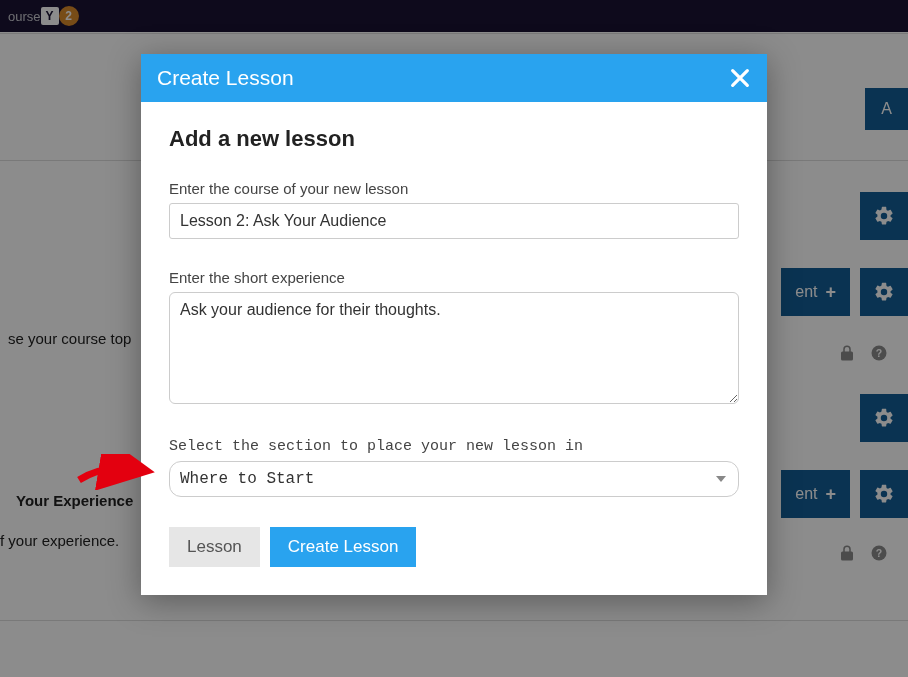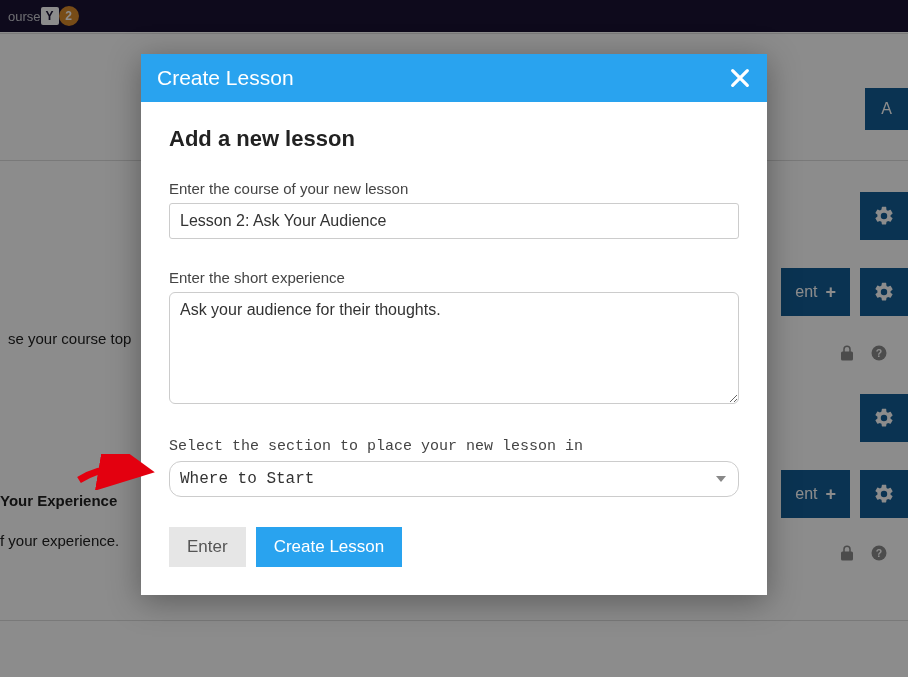--- a/index.html
+++ b/index.html
@@ -86,21 +86,21 @@
       padding: 0 14px;
       color: #fff;
       font-size: 16px;
       gap: 8px;
     }
     .bg-text {
       position: absolute;
       color: #222;
       font-size: 15px;
     }
-    .bg-text.bold { font-weight: bold; }
+    .bg-text.bold { font-weight: bold; padding-left: 16px; }
     .icon-lock, .icon-help {
       position: absolute;
       color: #8a8a8a;
       width: 18px;
       height: 18px;
     }
     .divider {
       position: absolute;
       left: 0;
       right: 0;
@@ -329,21 +329,21 @@
 
       <div class="field-group" style="margin-bottom:0;font-family:Liberation Mono, monospace;">
         <label class="field-label">Select the section to place your new lesson in</label>
         <div class="select-wrap">
           <span>Where to Start</span>
           <span class="caret"></span>
         </div>
       </div>
 
       <div class="modal-actions">
-        <button class="btn btn-cancel">Enter</button>
+        <button class="btn btn-cancel">Lesson</button>
         <button class="btn btn-primary">Create Lesson</button>
       </div>
     </div>
   </div>
 </div>
 
 <svg class="red-arrow" width="80" height="36">
   <defs>
     <marker id="ah" markerWidth="8" markerHeight="8" refX="6" refY="4" orient="auto">
       <path d="M0,0 L8,4 L0,8 Z" fill="#e3000f"></path>

